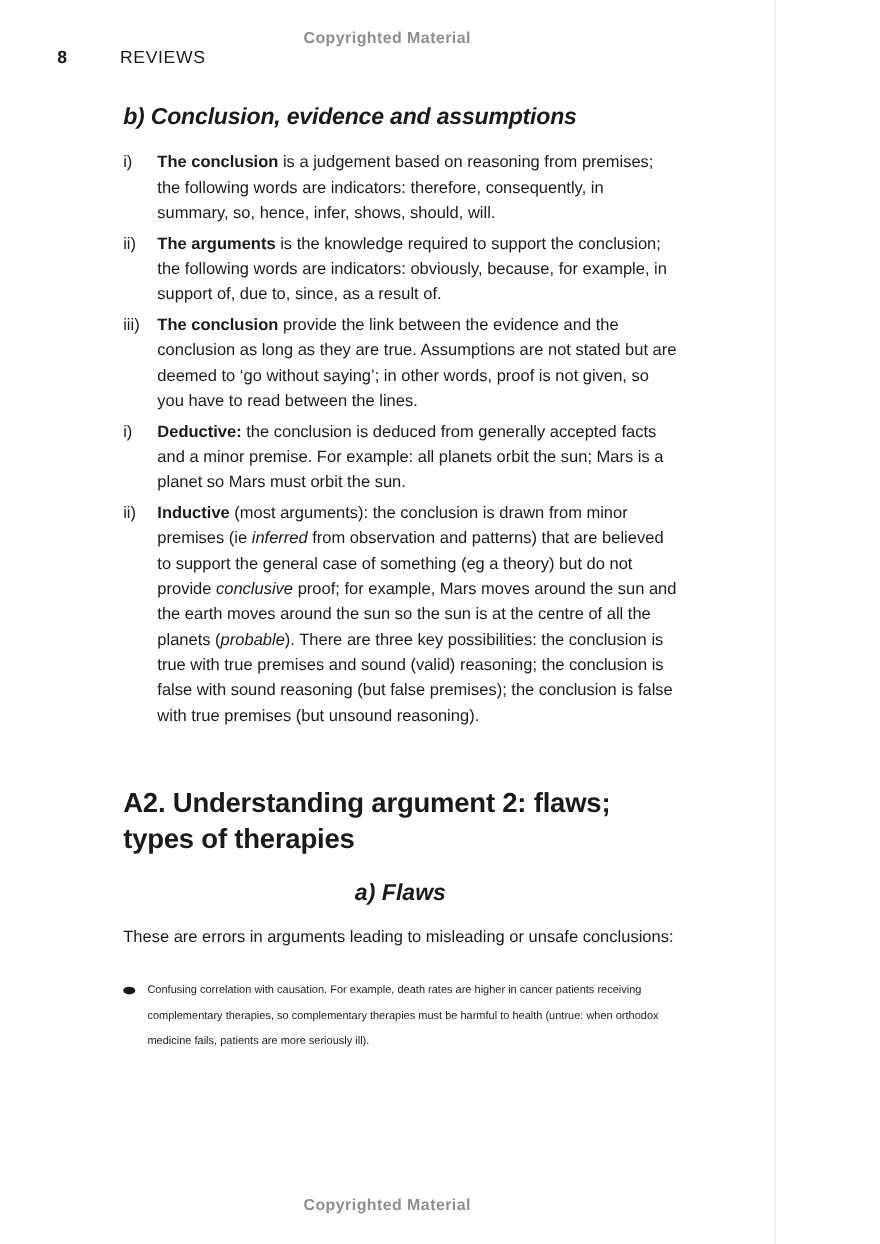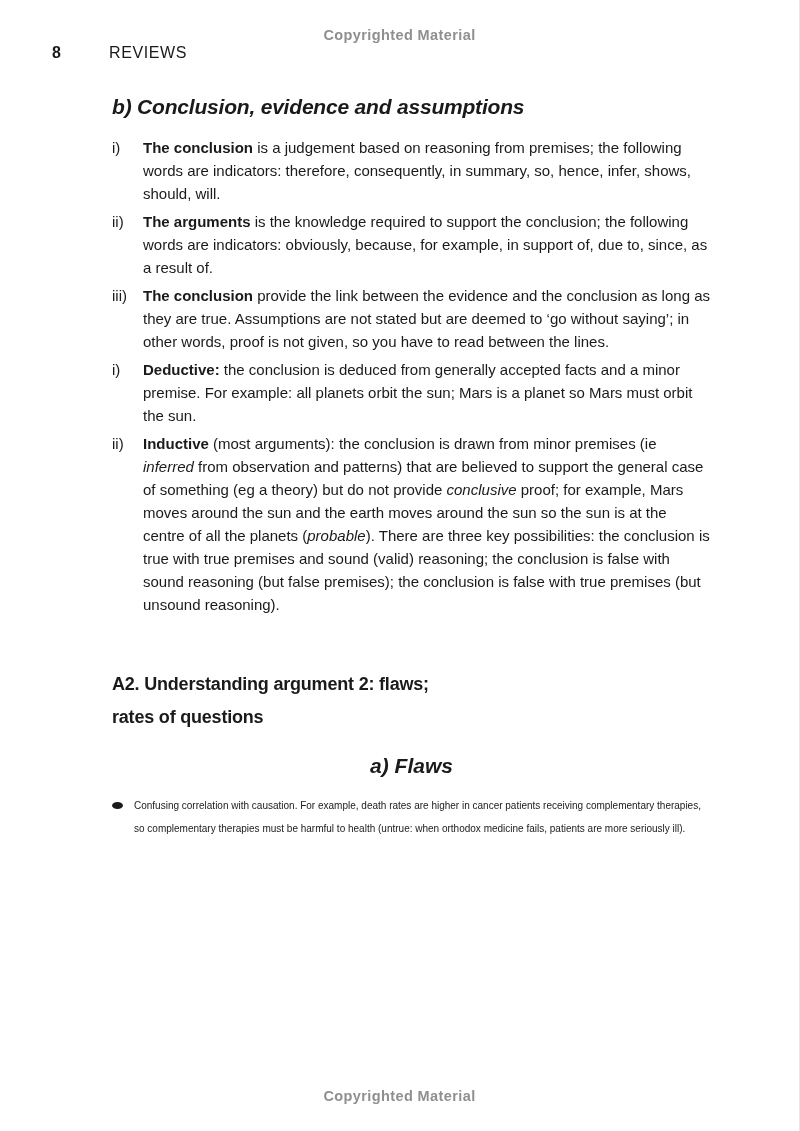--- a/index.html
+++ b/index.html
@@ -2,21 +2,21 @@
 <html><head>
 <meta charset="utf-8">
 <style>
   html, body {
     margin: 0;
     padding: 0;
     background: #ffffff;
   }
   .page {
     position: relative;
-    width: 800px;
+    width: 705px;
     height: 1131px;
     background: #ffffff;
     font-family: "Liberation Sans", sans-serif;
     color: #1a1a1a;
     overflow: hidden;
     border-right: 1px solid #e6e6e6;
     box-sizing: border-box;
   }
   .copyright {
     position: absolute;
@@ -72,21 +72,21 @@
   }
   .li .marker {
     flex: 0 0 31px;
   }
   .li .li-text { flex: 1; }
   .li b { font-weight: bold; }
   .ital { font-style: italic; }
 
   h1.big-heading {
     margin: 52px 0 20px 0;
-    font-size: 18px;
+    font-size: 25px;
     line-height: 33px;
     font-weight: bold;
     letter-spacing: -0.2px;
   }
   h2.sub-heading {
     margin: 0 0 16px 0;
     font-size: 21px;
     line-height: 24px;
     font-weight: bold;
     font-style: italic;
@@ -148,24 +148,25 @@
       <div class="li">
         <span class="marker">i)</span>
         <div class="li-text"><b>Deductive:</b><span> the conclusion is deduced from generally accepted facts and a minor premise. For example: all planets orbit the sun; Mars is a planet so Mars must orbit the sun.</span></div>
       </div>
       <div class="li">
         <span class="marker">ii)</span>
         <div class="li-text"><b>Inductive</b><span> (most arguments): the conclusion is drawn from minor premises (ie </span><span class="ital">inferred</span><span> from observation and patterns) that are believed to support the general case of something (eg a theory) but do not provide </span><span class="ital">conclusive</span><span> proof; for example, Mars moves around the sun and the earth moves around the sun so the sun is at the centre of all the planets (</span><span class="ital">probable</span><span>). There are three key possibilities: the conclusion is true with true premises and sound (valid) reasoning; the conclusion is false with sound reasoning (but false premises); the conclusion is false with true premises (but unsound reasoning).</span></div>
       </div>
     </div>
 
-    <h1 class="big-heading"><span>A2. Understanding argument 2: flaws;</span><br><span>rates of questions</span></h1>
+    <h1 class="big-heading"><span>A2. Understanding argument 2: flaws;</span><br><span>types of therapies</span></h1>
 
     <h2 class="sub-heading">a) Flaws</h2>
 
+    <p class="intro">These are errors in arguments leading to misleading or unsafe conclusions:</p>
 
     <div class="bullet-list">
       <div class="bullet-li">
         <span class="bullet-dot"></span>
         <div class="bullet-text">Confusing correlation with causation. For example, death rates are higher in cancer patients receiving complementary therapies, so complementary therapies must be harmful to health (untrue: when orthodox medicine fails, patients are more seriously ill).</div>
       </div>
     </div>
 
   </main>
 

